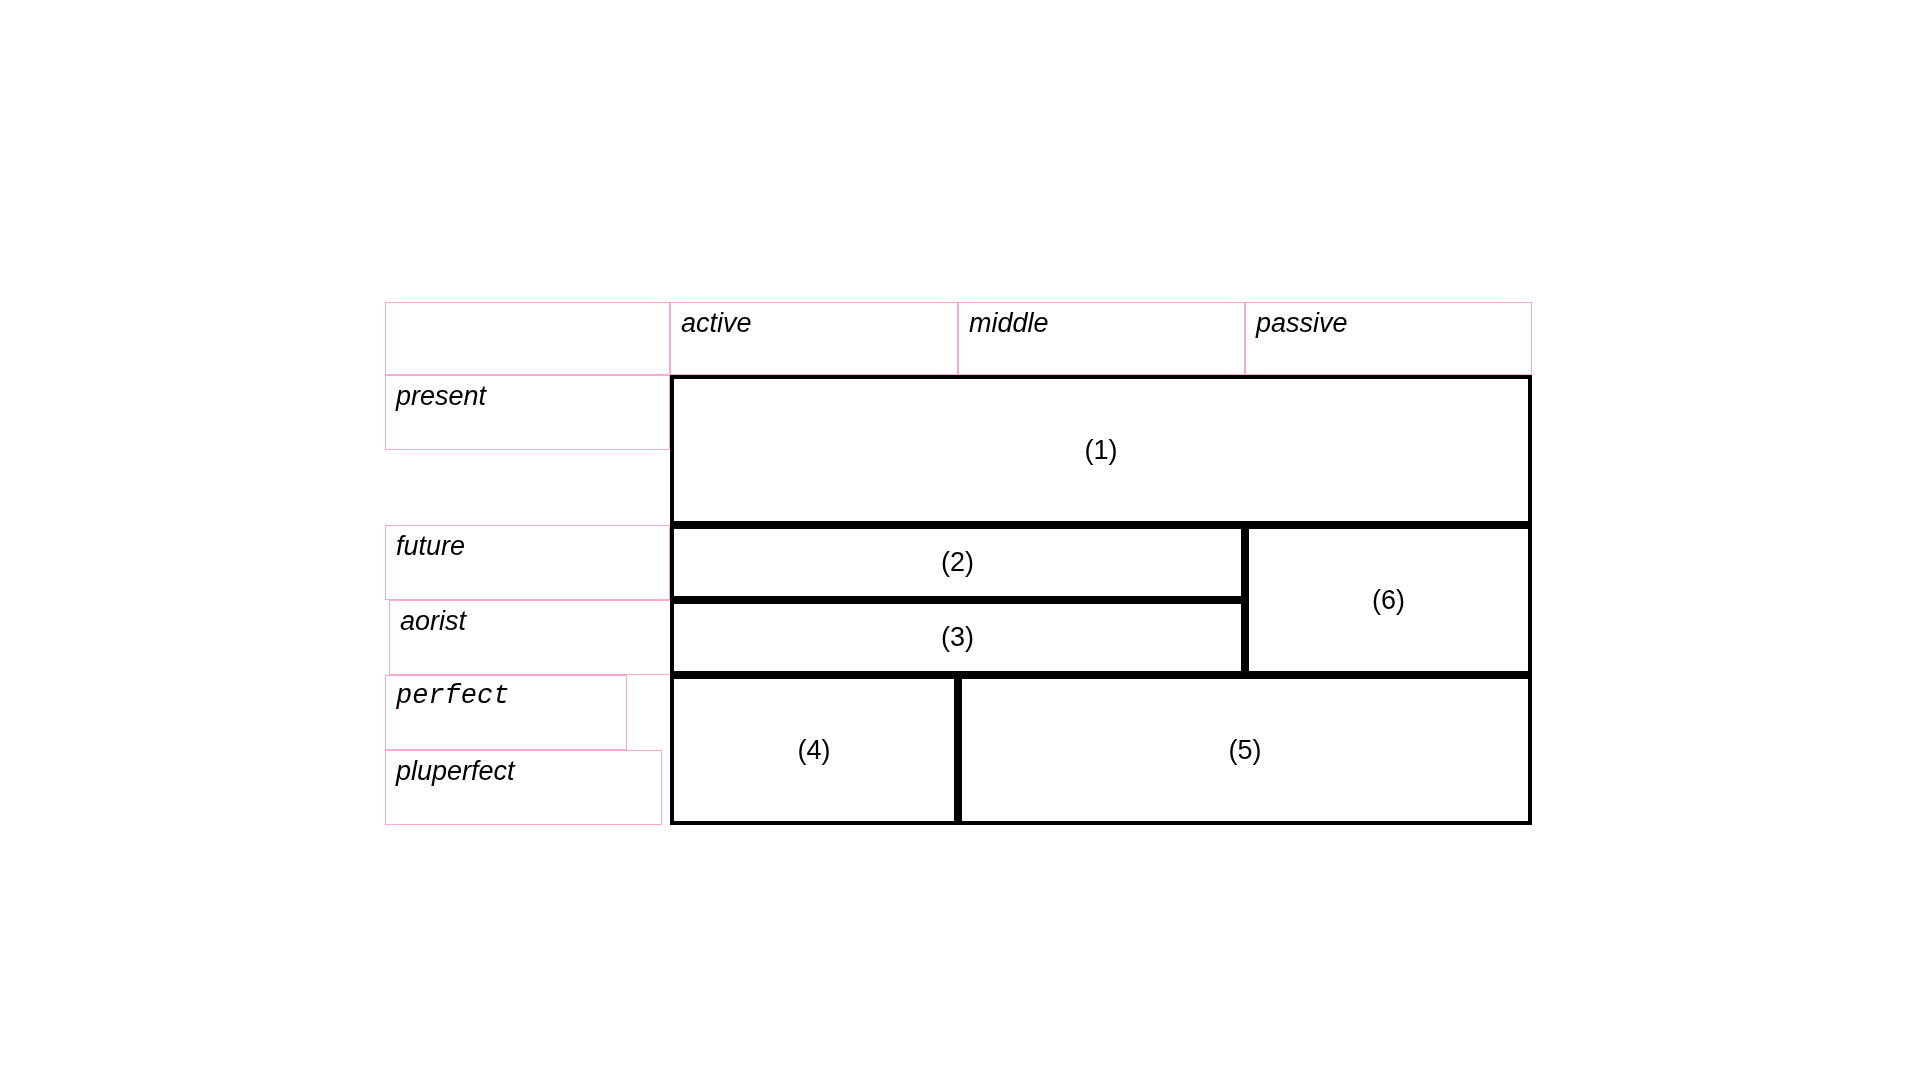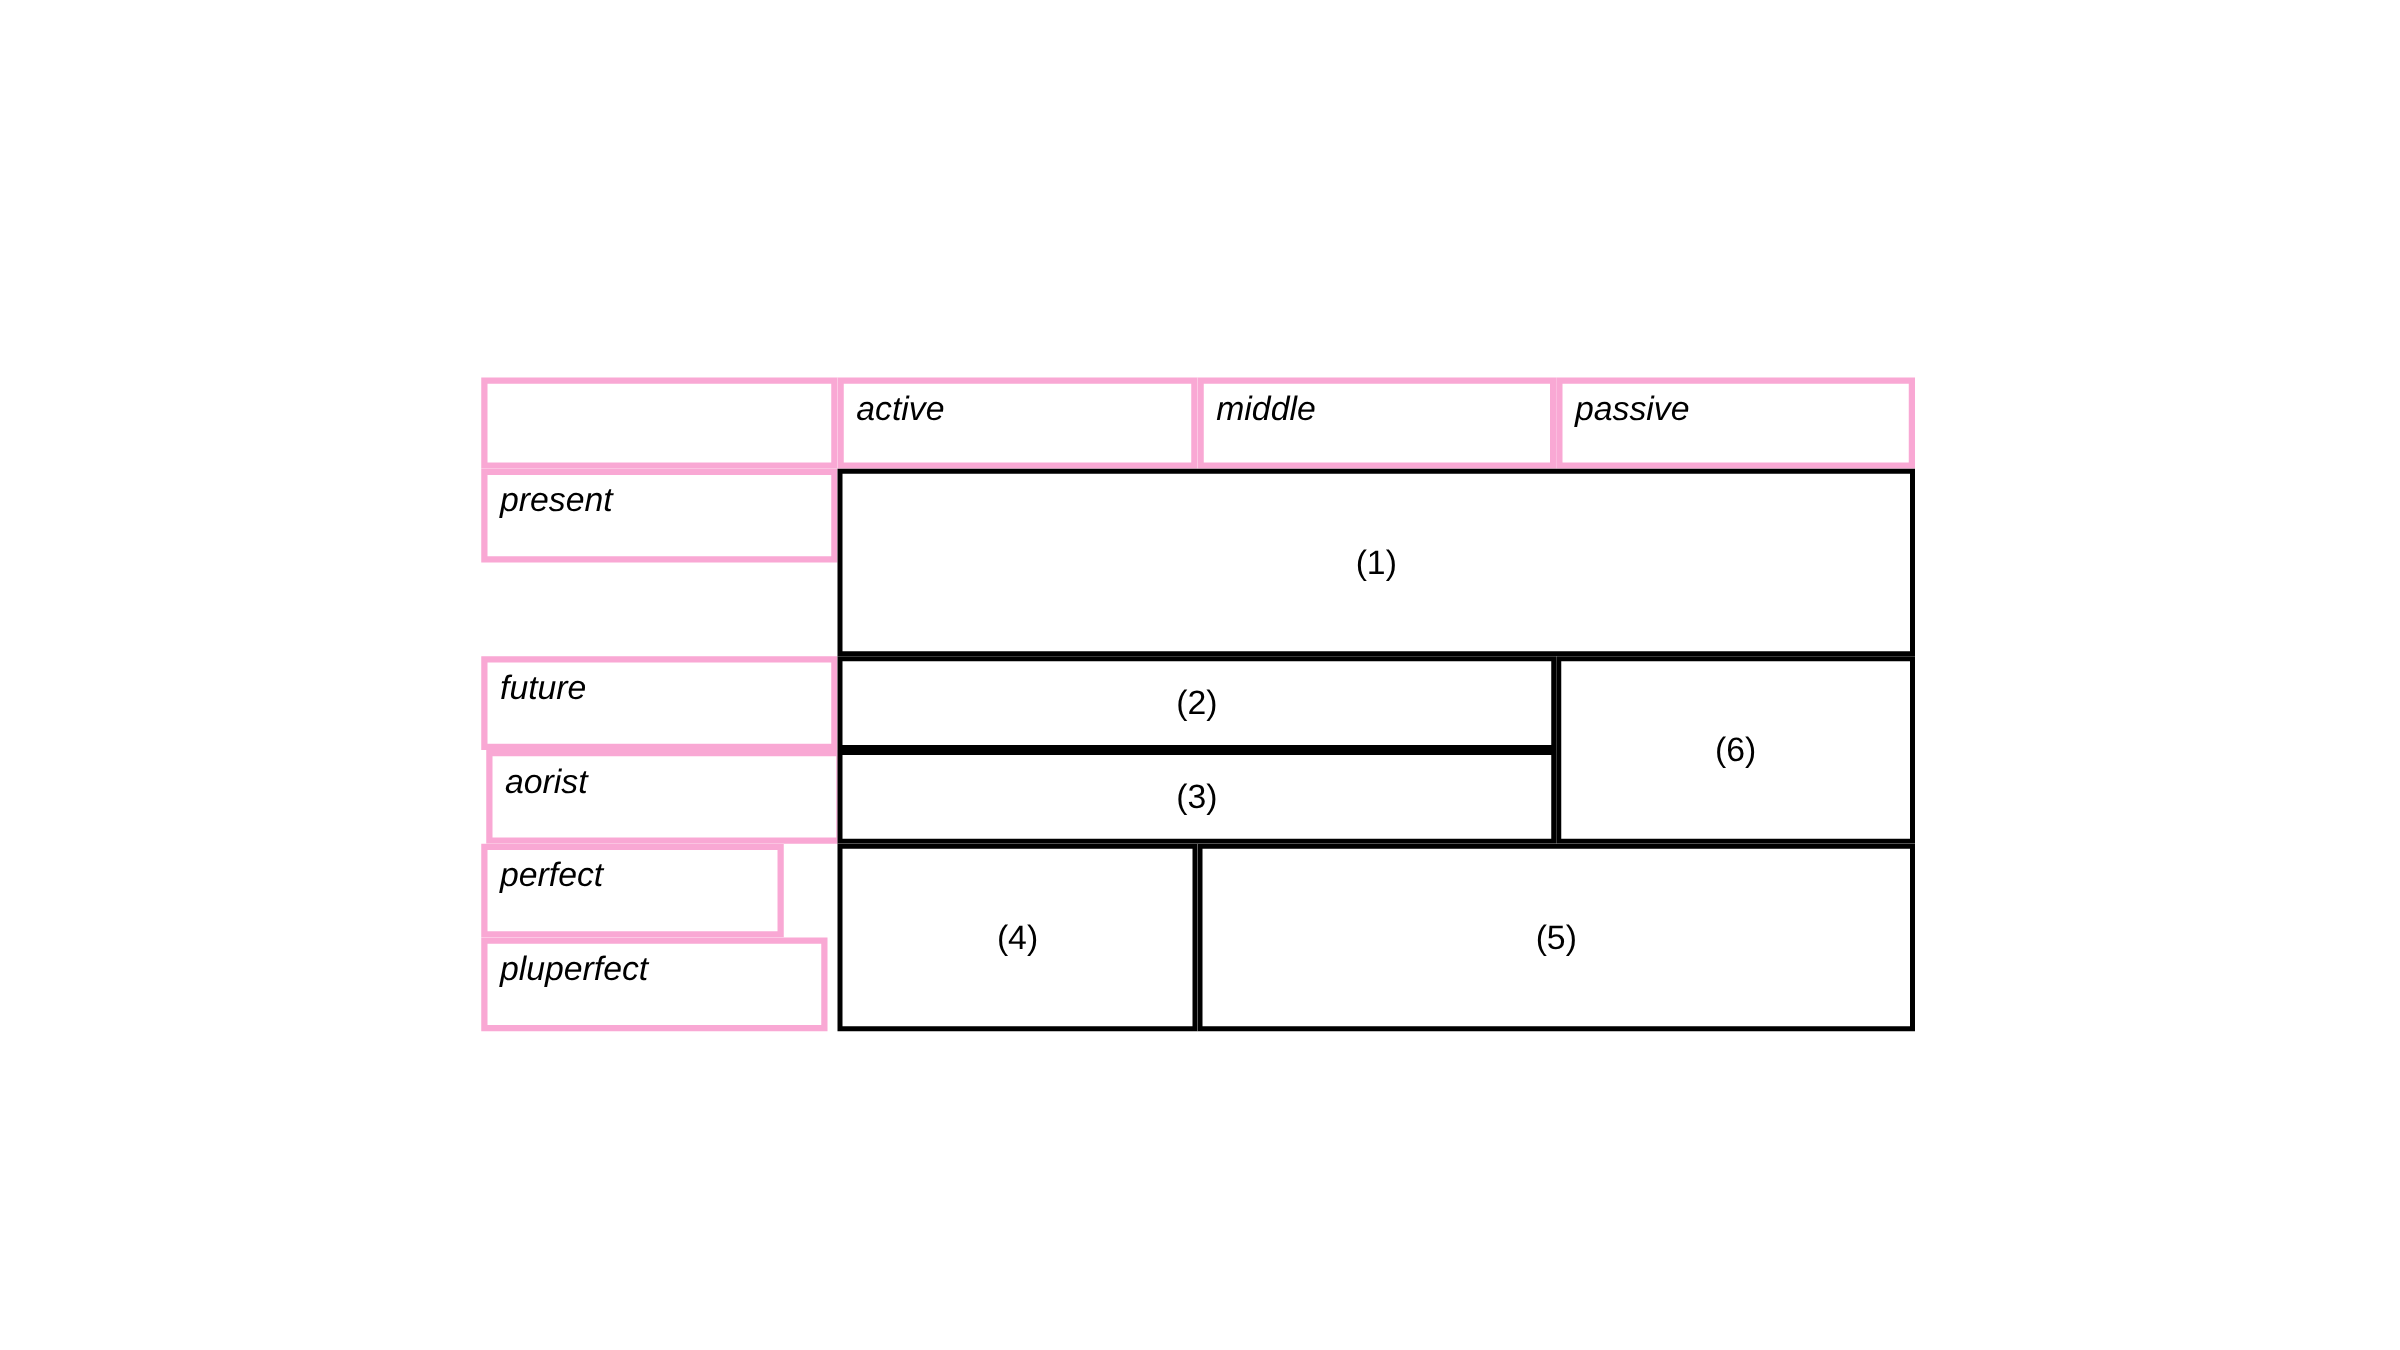--- a/index.html
+++ b/index.html
@@ -44,21 +44,21 @@
     left: 385px;
     top: 302px;
     width: 1147px;   
     height: 523px;   
   }
 
   
   .cell {
     position: absolute;
     box-sizing: border-box;
-    border: 5px solid #f9a8d4;
+    border: 1px solid #f9a8d4;
     background: #ffffff;
   }
   .cell .txt {
     position: absolute;
     left: 10px;
     top: 6px;
     font-style: italic;
     font-size: 27px;
     line-height: 1.1;
     color: #000000;
@@ -112,21 +112,21 @@
 
 
     <div class="cell" style="left:0px; top:223px; width:285px; height:75px;padding-left:48px;">
       <span class="txt">future</span>
     </div>
 
     <div class="cell" style="left:4px; top:298px; width:285px; height:75px;">
       <span class="txt">aorist</span>
     </div>
 
-    <div class="cell" style="left:0px; top:373px; width:242px; height:75px;">
+    <div class="cell" style="left:0px; top:373px; width:242px; height:75px;font-family:Liberation Mono, monospace;">
       <span class="txt">perfect</span>
     </div>
 
     <div class="cell" style="left:0px; top:448px; width:277px; height:75px;">
       <span class="txt">pluperfect</span>
     </div>
 
     <div class="mcell" style="left:285px; top:73px; width:862px; height:150px;">
       <span class="num">(1)</span>
     </div>

